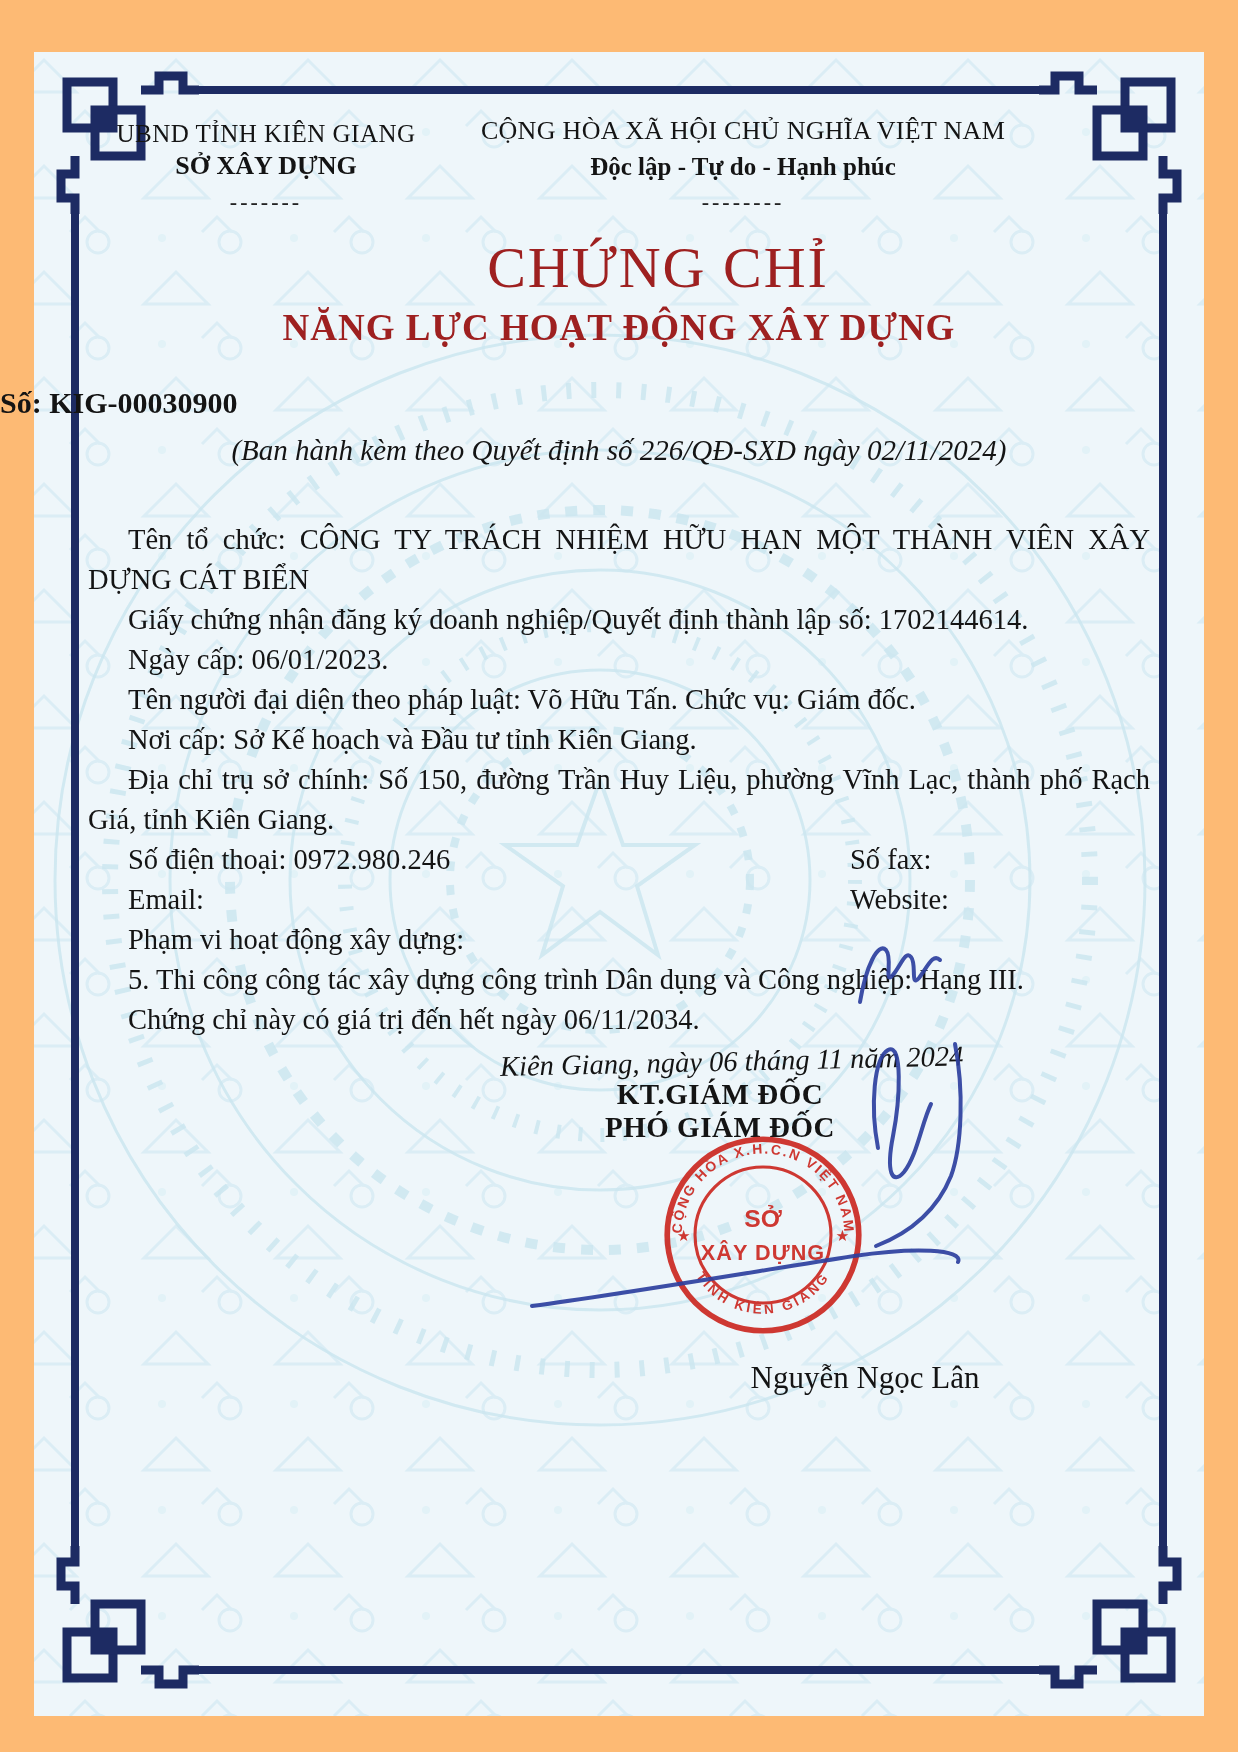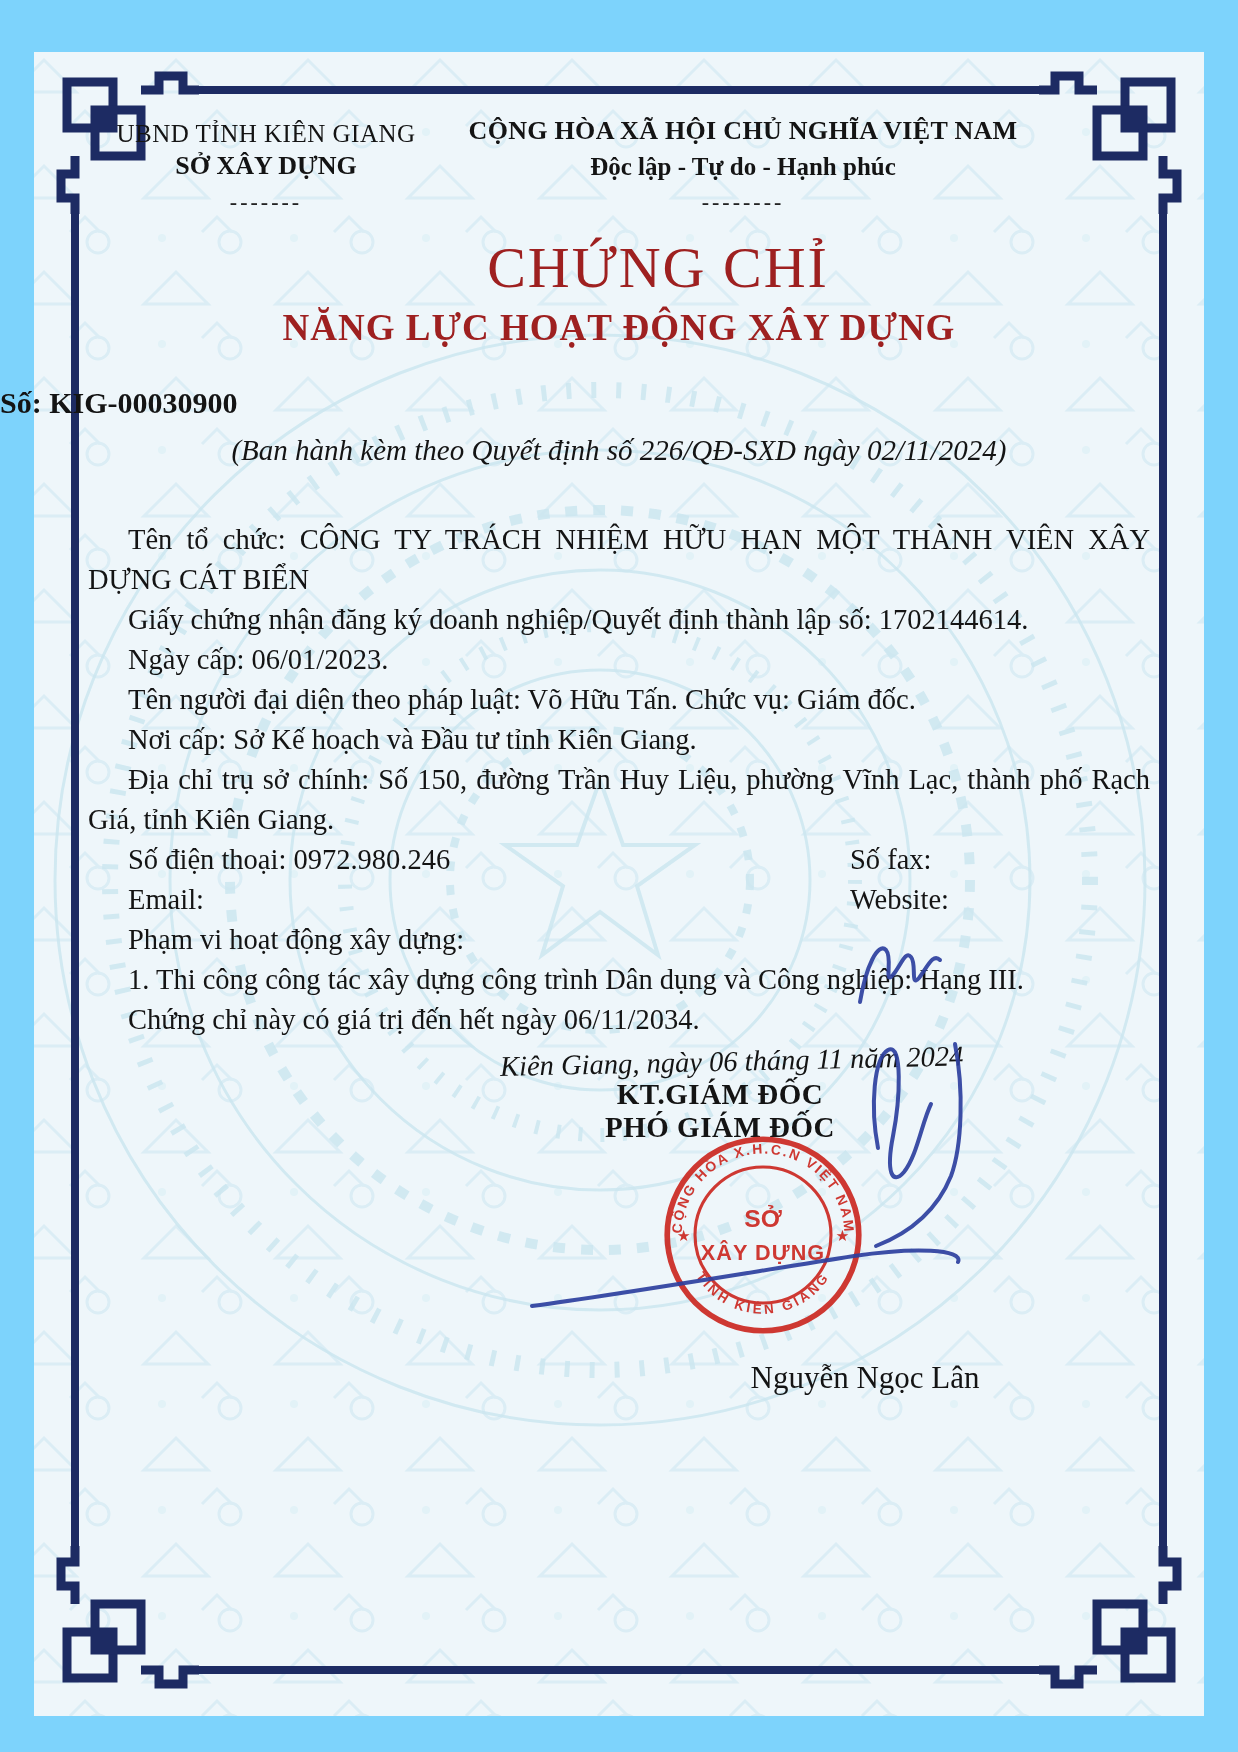--- a/index.html
+++ b/index.html
@@ -1,31 +1,31 @@
 <!DOCTYPE html>
 <html style="--accent-red: #9e2020; --border-navy: #1d2b63; --seal-red: #cc2a23; --ink-blue: #2c3f9e;"><head>
 <meta charset="utf-8">
 <style>
   html,body{margin:0;padding:0;background:#ffffff;}
   .page{
-    position:relative;width:1238px;height:1752px;overflow:hidden;background:#7dd3fc;
+    position:relative;width:1238px;height:1752px;overflow:hidden;background:#fdba74;
     font-family:"Liberation Serif","DejaVu Serif",serif;color:#141414;
   }
   svg{display:block;}
   .watermark{position:absolute;left:0;top:0;}
   .frame{position:absolute;left:0;top:0;}
   .ink{position:absolute;left:0;top:0;pointer-events:none;}
 
   .hdr-left{position:absolute;left:96px;top:120px;width:340px;text-align:center;}
   .hdr-left .l1{font-size:25px;letter-spacing:.5px;}
   .hdr-left .l2{font-size:26px;font-weight:bold;margin-top:3px;}
   .hdr-divider{font-size:22px;font-weight:bold;letter-spacing:3px;margin-top:8px;color:#222;}
 
   .hdr-right{position:absolute;left:468px;top:116px;width:550px;text-align:center;}
-  .hdr-right .r1{font-size:26px;font-weight:bold;letter-spacing:.3px;}
+  .hdr-right .r1{font-size:26px;font-weight:normal;letter-spacing:.3px;}
   .hdr-right .r2{font-size:25px;font-weight:bold;margin-top:7px;}
 
   .title-main{position:absolute;left:12px;top:234px;width:100%;text-align:center;
     font-size:58px;font-weight:normal;letter-spacing:2px;color:var(--accent-red,#9e2020);padding-left:27px;}
   .title-sub{position:absolute;left:0;top:306px;width:100%;text-align:center;
     font-size:37px;font-weight:bold;letter-spacing:1px;color:var(--accent-red,#9e2020);}
   .cert-no{position:absolute;left:0;top:386px;width:100%;
     font-size:30px;font-weight:bold;}
   .issuance{position:absolute;left:0;top:434px;width:100%;text-align:center;
     font-size:29px;font-style:italic;}
@@ -131,21 +131,21 @@
     <p class="just">Địa chỉ trụ sở chính: Số 150, đường Trần Huy Liệu, phường Vĩnh Lạc, thành phố Rạch Giá, tỉnh Kiên Giang.</p>
     <div class="cols">
       <p>Số điện thoại: 0972.980.246</p>
       <p class="col2">Số fax:</p>
     </div>
     <div class="cols">
       <p>Email:</p>
       <p class="col2">Website:</p>
     </div>
     <p>Phạm vi hoạt động xây dựng:</p>
-    <p>1. Thi công công tác xây dựng công trình Dân dụng và Công nghiệp: Hạng III.</p>
+    <p>5. Thi công công tác xây dựng công trình Dân dụng và Công nghiệp: Hạng III.</p>
     <p>Chứng chỉ này có giá trị đến hết ngày 06/11/2034.</p>
   </main>
 
   <div class="sig">
     <div class="sig-date">Kiên Giang, ngày 06 tháng 11 năm 2024</div>
     <div class="sig-t1">KT.GIÁM ĐỐC</div>
     <div class="sig-t2">PHÓ GIÁM ĐỐC</div>
   </div>
 
   <svg class="seal" width="206" height="206" viewBox="0 0 200 200" aria-hidden="true">

